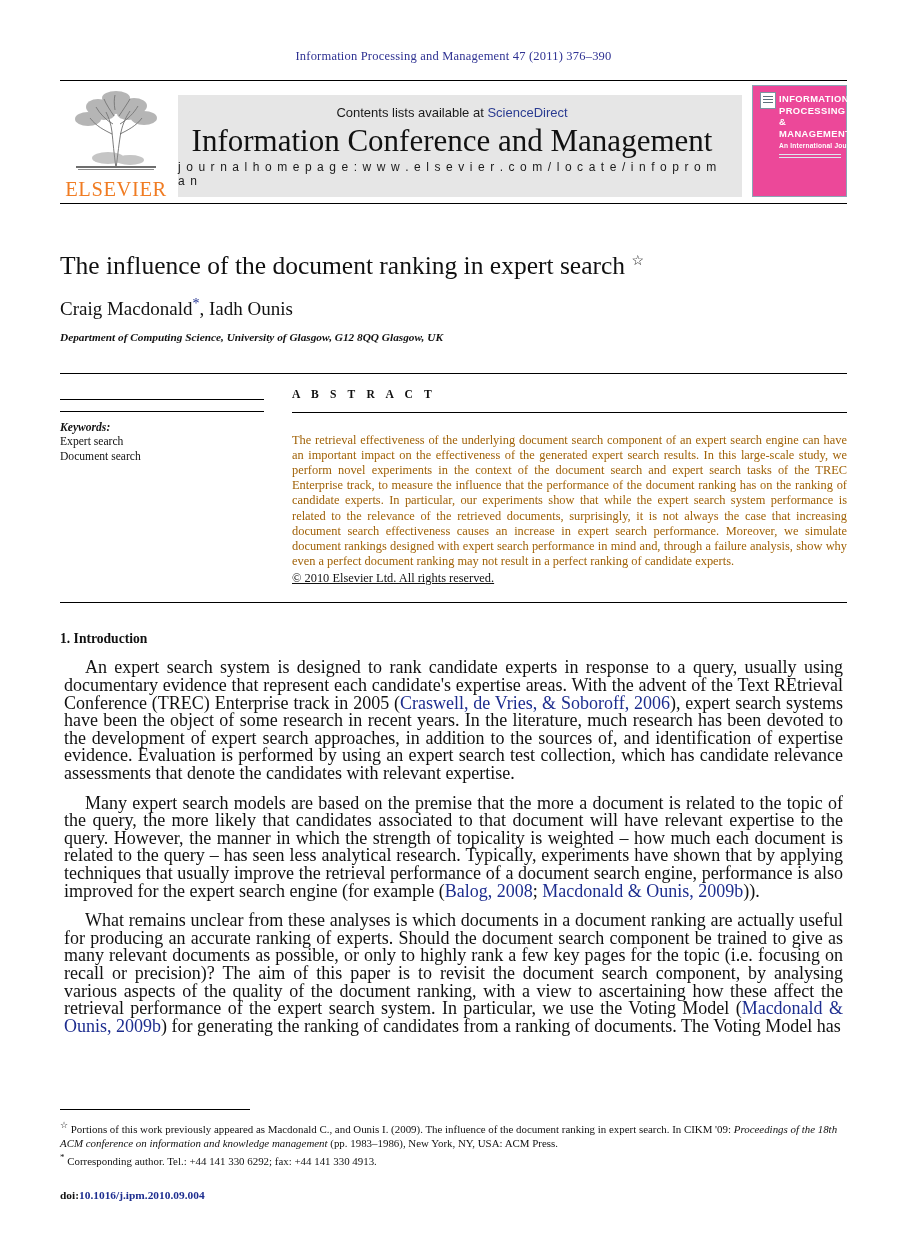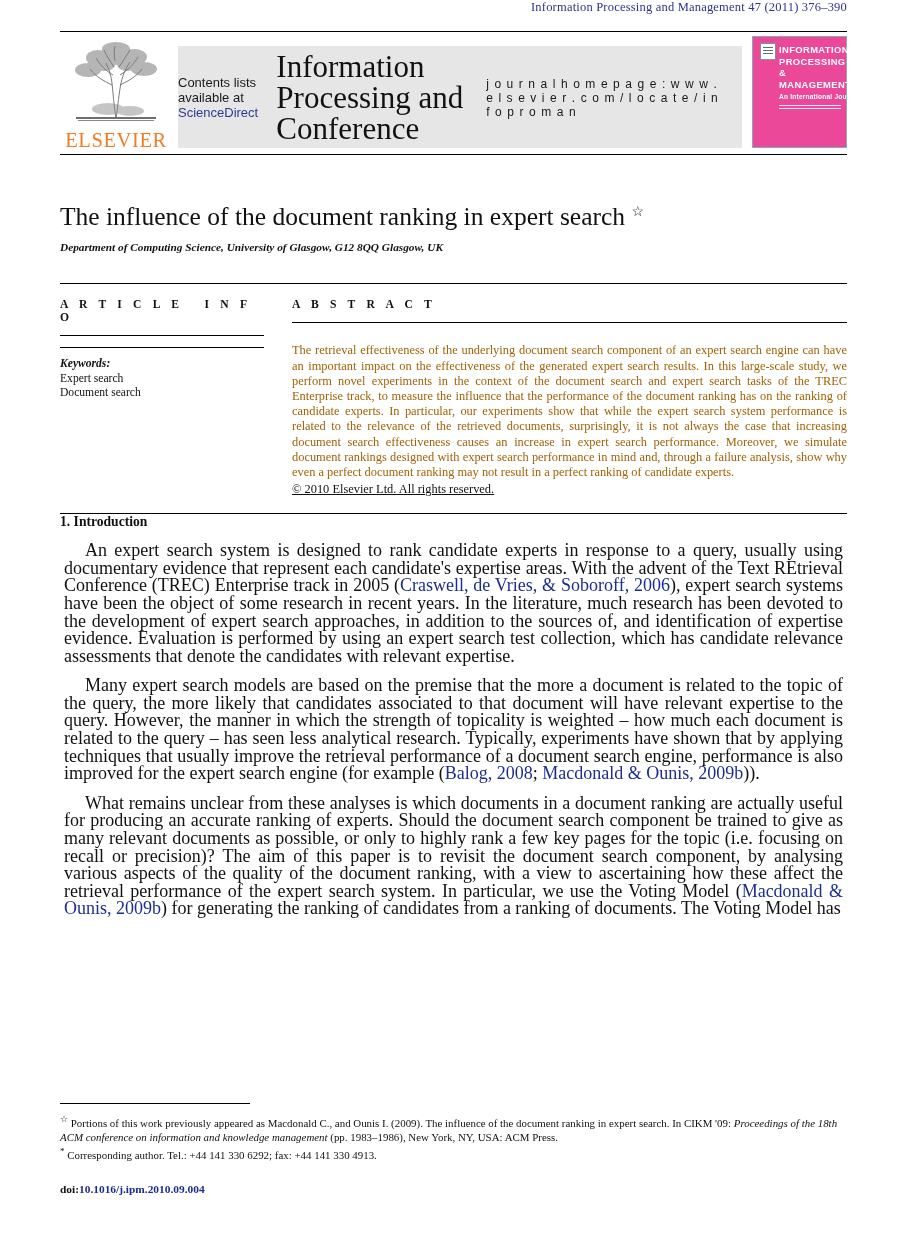--- a/index.html
+++ b/index.html
@@ -18,24 +18,25 @@
   .page {
     width: 907px;
     height: 1238px;
     position: relative;
     box-sizing: border-box;
     padding: 0 60px;
   }
 
   
   .running-head {
-    text-align: right;
+    text-align: center;
     font-size: 12.5px;
     color: #2e3192;
     letter-spacing: 0.2px;
+    padding-top: 49px;
     font-family: "Liberation Serif", serif;
   }
 
   
   .masthead {
     margin-top: 16px;
     height: 122px;
     display: flex;
     align-items: stretch;
     border-top: 1.6px solid #000;
@@ -62,21 +63,21 @@
     letter-spacing: 0.6px;
     color: #f07c23;
     line-height: 1;
     margin-top: 1px;
   }
   .banner {
     flex: 1;
     background: #e6e6e6;
     margin: 14px 0 6px 6px;
     display: flex;
-    flex-direction: row;
+    flex-direction: column;
     justify-content: space-between;
     align-items: center;
     padding: 10px 16px 9px 0;
     box-sizing: border-box;
   }
   .banner-top {
     font-family: "Liberation Sans", sans-serif;
     font-size: 13px;
     color: #1a1a1a;
   }
@@ -252,20 +253,21 @@
     color: #111;
     text-decoration: underline;
   }
   .abs-bottom-rule {
     border-bottom: 1.4px solid #000;
     margin-top: 16px;
   }
 
   
   .section-title {
+    margin-top: 28px;
     font-family: "Liberation Serif", serif;
     font-weight: bold;
     font-size: 13.6px;
     color: #111;
   }
   p.body-par {
     margin: 4px;
     margin-top: 12px;
     font-family: "Liberation Serif", serif;
     font-size: 18px;
@@ -277,21 +279,21 @@
   a.cite, .cite {
     color: #1d2d8f;
     text-decoration: none;
   }
 
   
   .footnotes {
     position: absolute;
     left: 60px;
     right: 60px;
-    bottom: 42px;
+    bottom: 36px;
   }
   .fn-rule {
     width: 190px;
     border-top: 1px solid #000;
     margin-bottom: 8px;
   }
   .fn {
     font-family: "Liberation Serif", serif;
     font-size: 10.9px;
     line-height: 14px;
@@ -363,46 +365,46 @@
           <rect x="10" y="79" width="76" height="1" fill="#8a8a8a"></rect>
         </svg>
       </div>
       <div class="elsevier-word">ELSEVIER</div>
     </div>
 
     <div class="banner">
       <div class="banner-top">
         <span>Contents lists available at </span><span class="sd">ScienceDirect</span>
       </div>
-      <div class="journal-title">Information Processing and Conference</div>
+      <div class="journal-title">Information Conference and Management</div>
       <div class="banner-bottom">j o u r n a l   h o m e p a g e :   w w w . e l s e v i e r . c o m / l o c a t e / i n f o p r o m a n</div>
     </div>
 
     <div class="cover">
       <div class="cover-badge"></div>
       <div class="cover-lines">
         <div>INFORMATION</div>
         <div>PROCESSING</div>
         <div>&amp;</div>
         <div>MANAGEMENT</div>
         <div class="cover-sub">An International Journal</div>
       </div>
       <div class="cover-rule"></div>
     </div>
   </div>
 
   <div class="title-block">
     <h1 class="title"><span>The influence of the document ranking in expert search</span> <span class="star">☆</span></h1>
+    <div class="authors"><span>Craig Macdonald</span><span class="corr">*</span><span>, Iadh Ounis</span></div>
     <div class="affiliation">Department of Computing Science, University of Glasgow, G12 8QQ Glasgow, UK</div>
   </div>
 
   <div class="info-abstract">
 
     <div class="col-info">
-      <div class="sec-head">A R T I C L E &nbsp;&nbsp;I N F O</div>
       <div class="rule-under"></div>
       <div class="kw-rule"></div>
       <div class="keywords">
         <div class="lead">Keywords:</div>
         <div>Expert search</div>
         <div>Document search</div>
       </div>
     </div>
 
     <div class="col-abstract">

